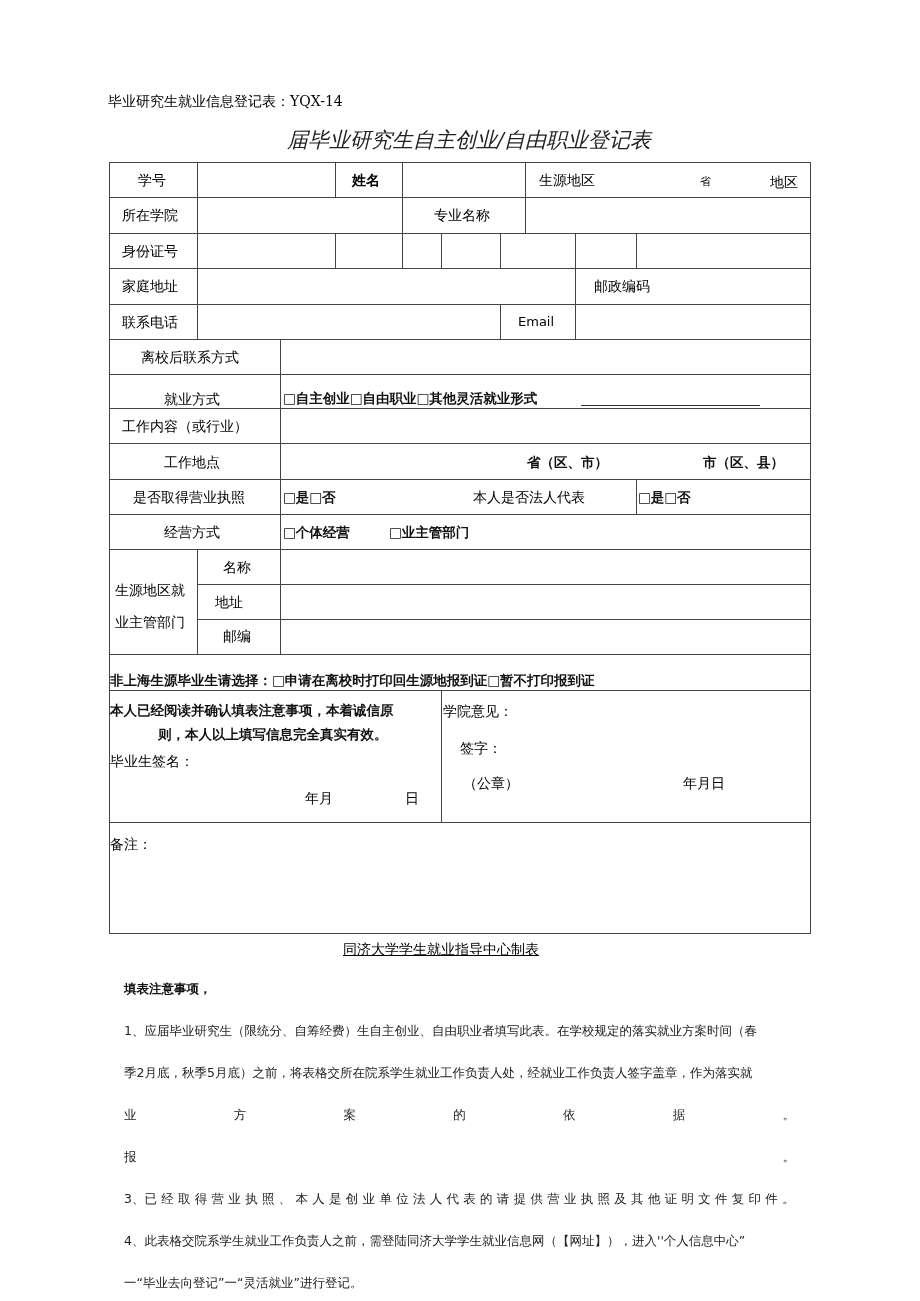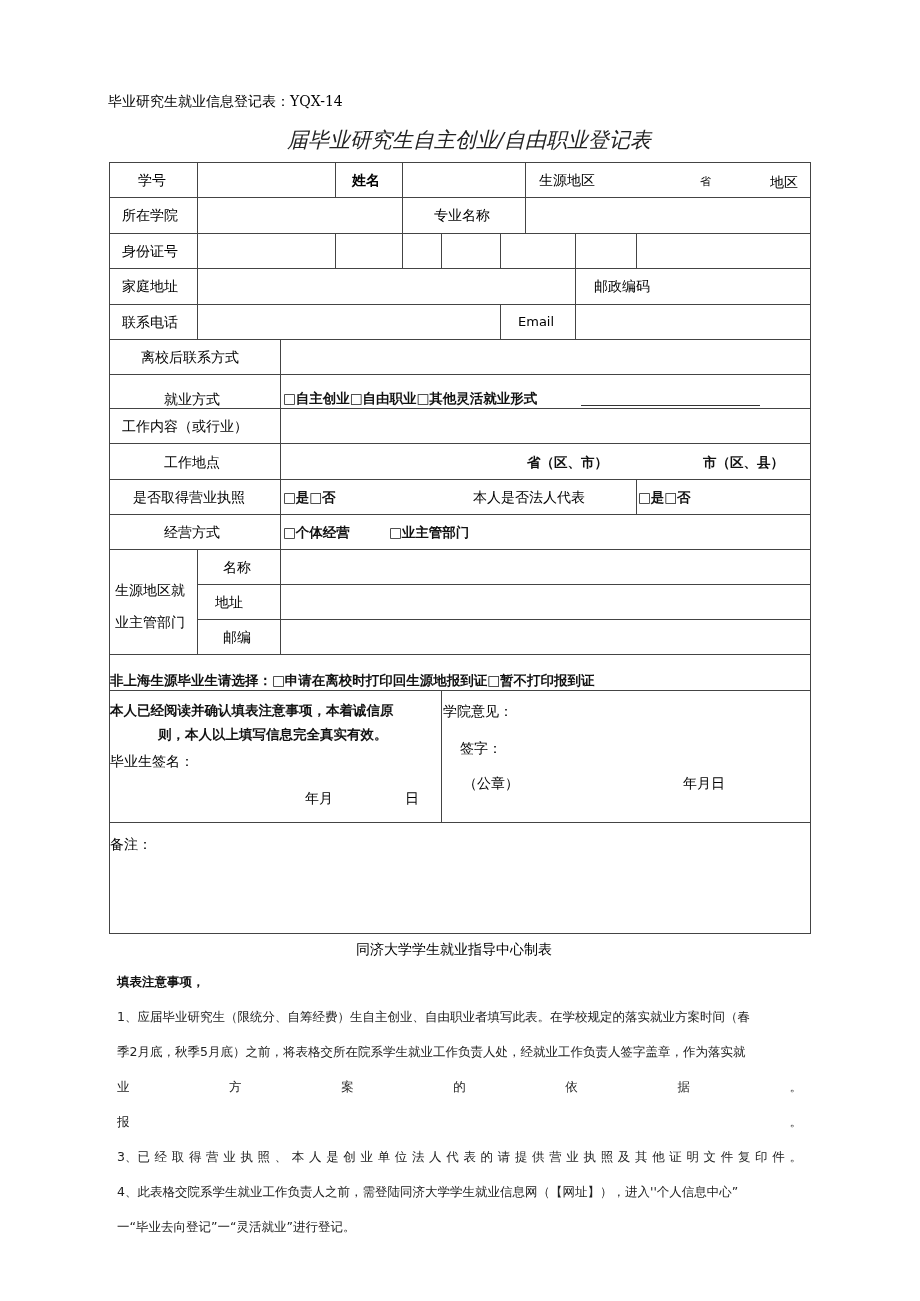--- a/index.html
+++ b/index.html
@@ -8,21 +8,21 @@
   .abs { position: absolute; }
   .ln { position: absolute; background: #444; }
   .h { height: 1px; }
   .v { width: 1px; }
   .txt { position: absolute; font-size: 14px; line-height: 16px; white-space: nowrap; color: #000000; }
   .bold { font-family: "DejaVu Sans", "Liberation Sans", sans-serif; font-weight: bold; color: #111; font-size: 13.5px; }
   .sans { font-family: "DejaVu Sans", "Liberation Sans", sans-serif; }
   .title { font-size: 21px; line-height: 24px; color: #222; }
   .field { position: absolute; background: transparent; }
   .notes { position: absolute; left: 108px; width: 703px; font-family: "DejaVu Sans", "Liberation Sans", sans-serif; font-size: 12.5px; line-height: 26px; color: #222; }
-  .notes p { margin: 9px; }
+  .notes p { margin: 16px; }
   .justify-line { display: flex; justify-content: space-between; }
 </style>
 </head>
 <body>
 
 <div class="txt" style="left:108px;top:93px;font-size:14px;">毕业研究生就业信息登记表：YQX-14</div>
 <div class="txt title" style="left:287px;top:128px;font-style:italic;">届毕业研究生自主创业/自由职业登记表</div>
 
 <div>
 
@@ -119,42 +119,42 @@
 <div class="txt" style="left:164px;top:524px;">经营方式</div>
 <div class="txt bold" style="left:283px;top:524px;">□个体经营</div>
 <div class="txt bold" style="left:389px;top:524px;">□业主管部门</div>
 
 <div class="txt" style="left:115px;top:582px;">生源地区就</div>
 <div class="txt" style="left:115px;top:614px;">业主管部门</div>
 <div class="txt" style="left:223px;top:559px;">名称</div>
 <div class="field" style="left:281px;top:550px;width:529px;height:34px;"></div>
 <div class="txt" style="left:215px;top:594px;">地址</div>
 <div class="field" style="left:281px;top:585px;width:529px;height:34px;"></div>
-<div class="txt" style="left:223px;top:629px;">邮编</div>
+<div class="txt" style="left:223px;top:629px;font-family:Liberation Mono, monospace;">邮编</div>
 <div class="field" style="left:281px;top:620px;width:529px;height:34px;"></div>
 
 <div class="txt bold" style="left:110px;top:672px;">非上海生源毕业生请选择：□申请在离校时打印回生源地报到证□暂不打印报到证</div>
 
 <div class="txt bold" style="left:110px;top:702px;">本人已经阅读并确认填表注意事项，本着诚信原</div>
 <div class="txt bold" style="left:110px;top:726px;margin-left:48px;">则，本人以上填写信息完全真实有效。</div>
 <div class="txt" style="left:110px;top:754px;font-family:Liberation Mono, monospace;">毕业生签名：</div>
 <div class="field" style="left:200px;top:748px;width:230px;height:22px;"></div>
 <div class="txt" style="left:305px;top:790px;">年月</div>
 <div class="txt" style="left:405px;top:790px;">日</div>
 
 <div class="txt" style="left:443px;top:703px;">学院意见：</div>
 <div class="field" style="left:520px;top:697px;width:285px;height:30px;"></div>
 <div class="txt" style="left:443px;top:740px;margin-left:17px;">签字：</div>
 <div class="txt" style="left:463px;top:775px;">（公章）</div>
 <div class="txt" style="left:683px;top:775px;">年月日</div>
 
 <div class="txt" style="left:110px;top:836px;">备注：</div>
 <div class="field" style="left:110px;top:856px;width:700px;height:76px;"></div>
 
-<div class="txt" style="left:356px;top:941px;">同济大学学生就业指导中心制表</div>
+<div class="txt" style="left:343px;top:941px;text-decoration:underline;">同济大学学生就业指导中心制表</div>
 
 <div class="notes" style="top:960px;">
   <p class="bold" style="font-size:12.5px;">填表注意事项，</p>
   <p>1、应届毕业研究生（限统分、自筹经费）生自主创业、自由职业者填写此表。在学校规定的落实就业方案时间（春</p>
   <p>季2月底，秋季5月底）之前，将表格交所在院系学生就业工作负责人处，经就业工作负责人签字盖章，作为落实就</p>
   <p class="justify-line">
     <span>业</span>
     <span>方</span>
     <span>案</span>
     <span>的</span>

